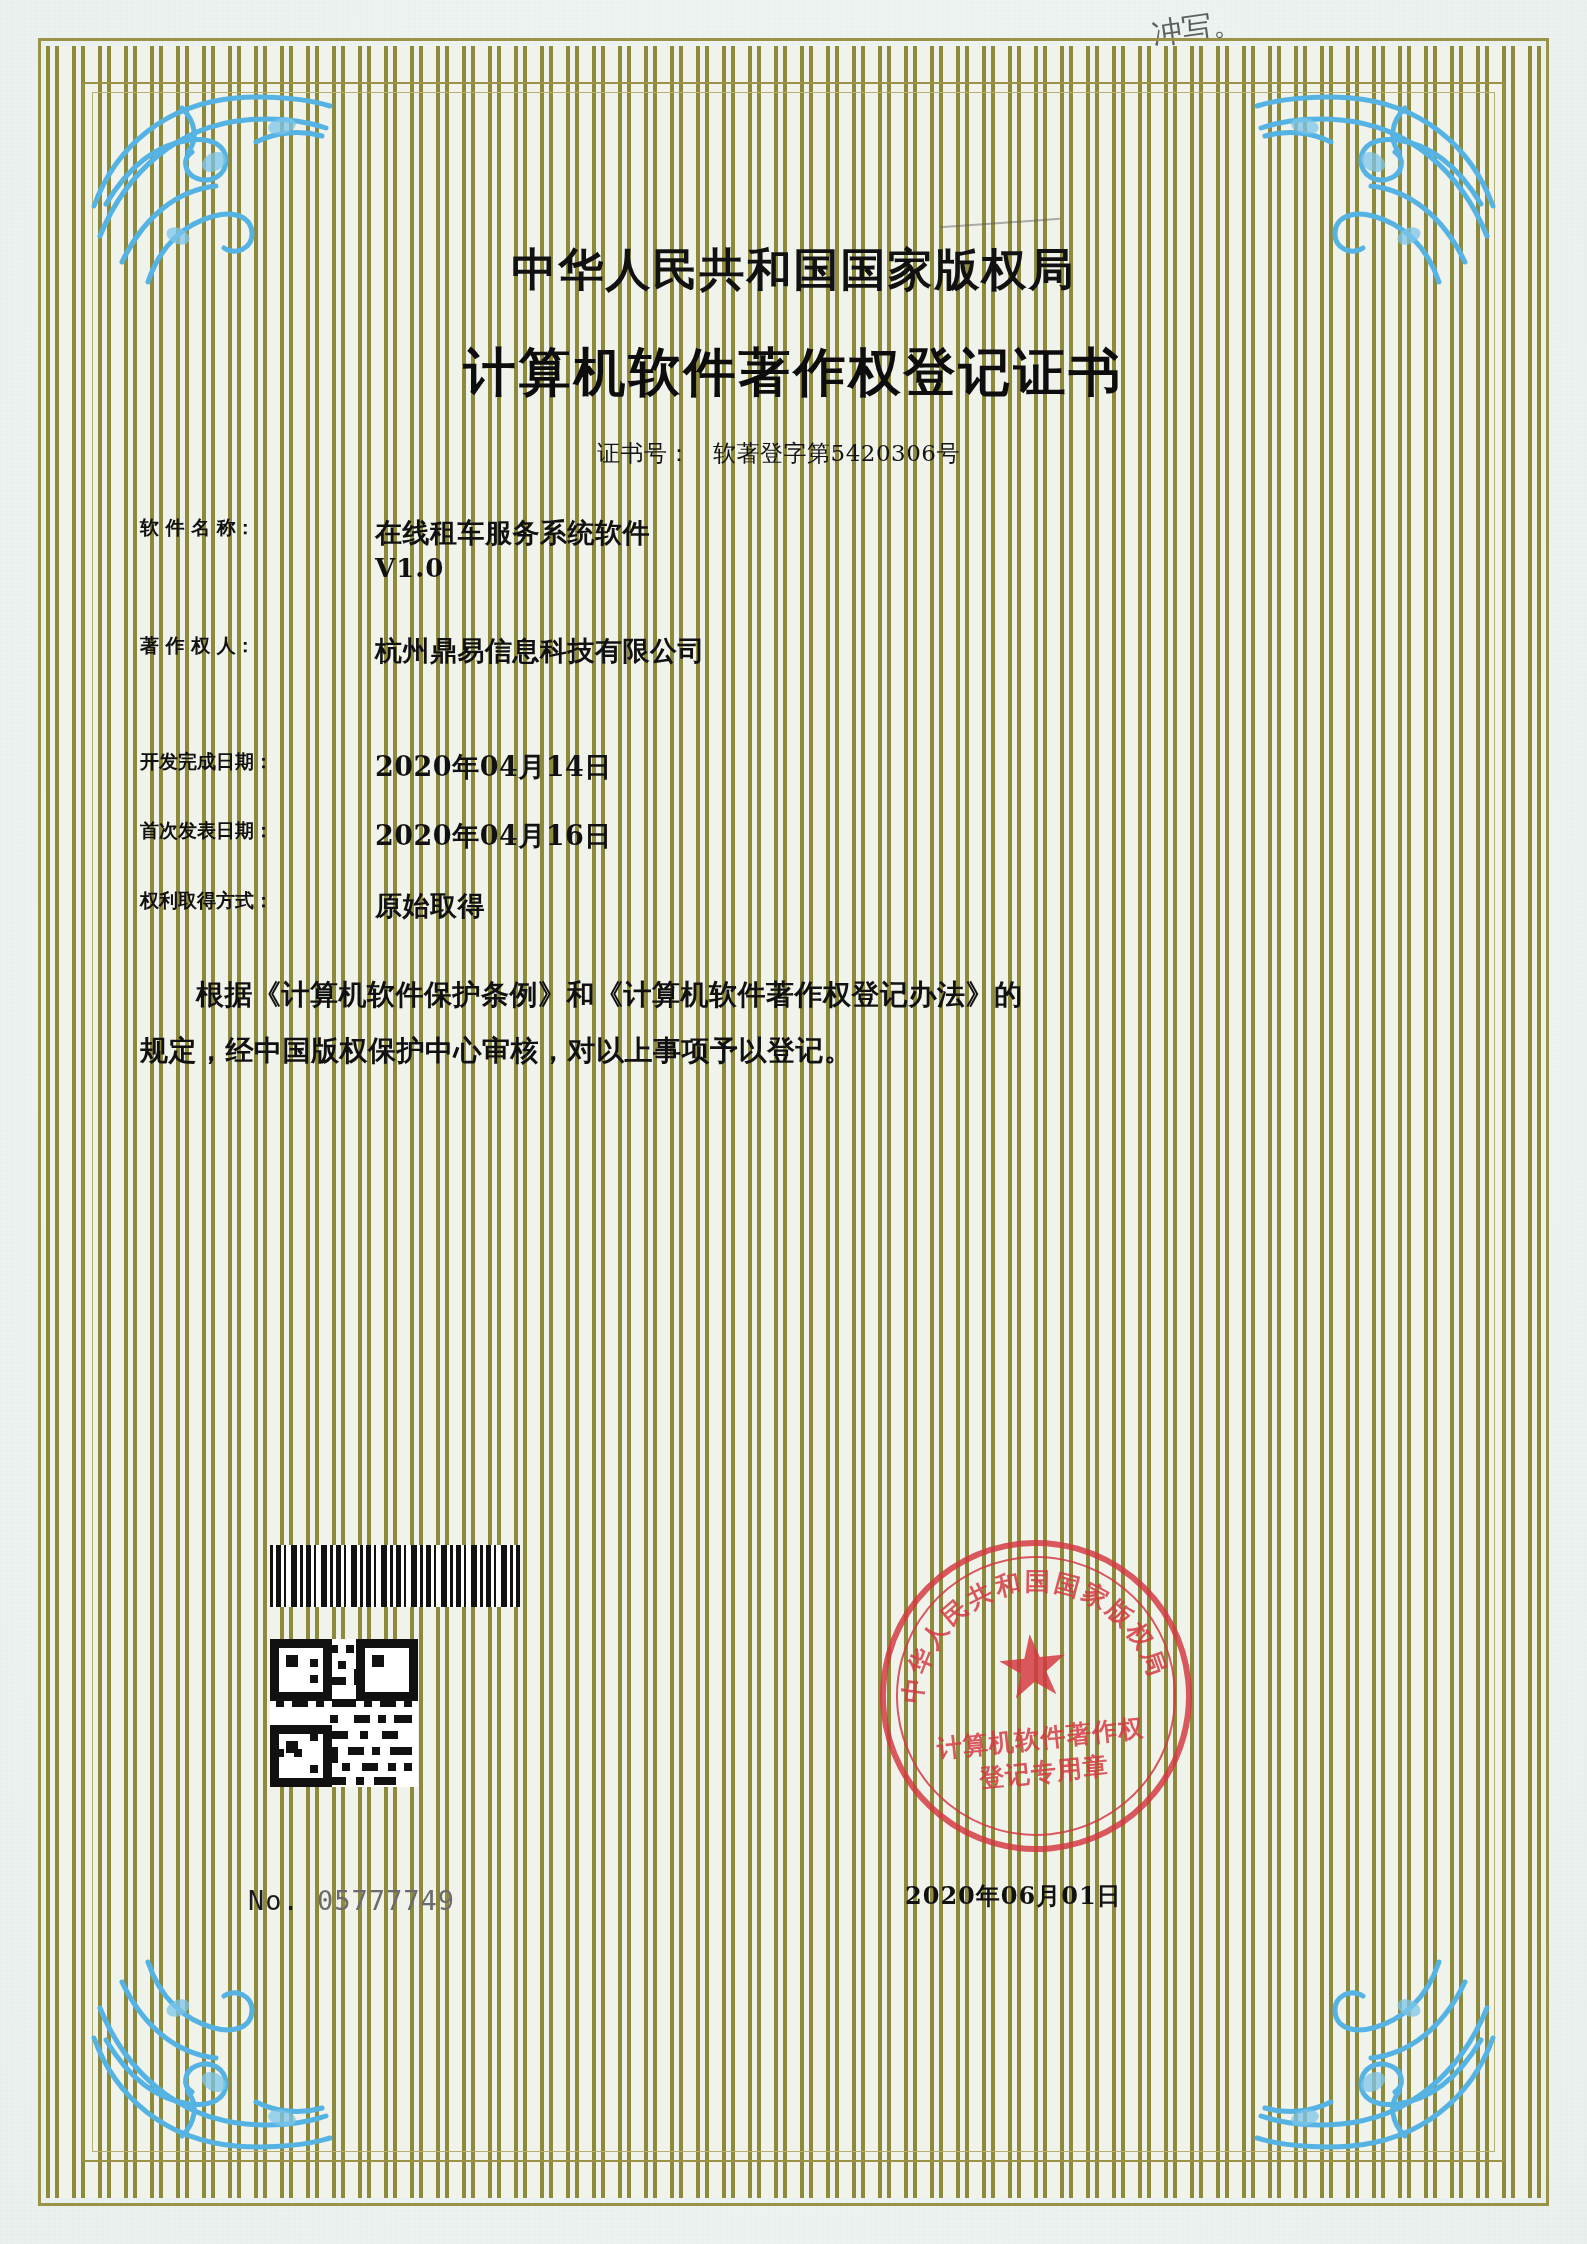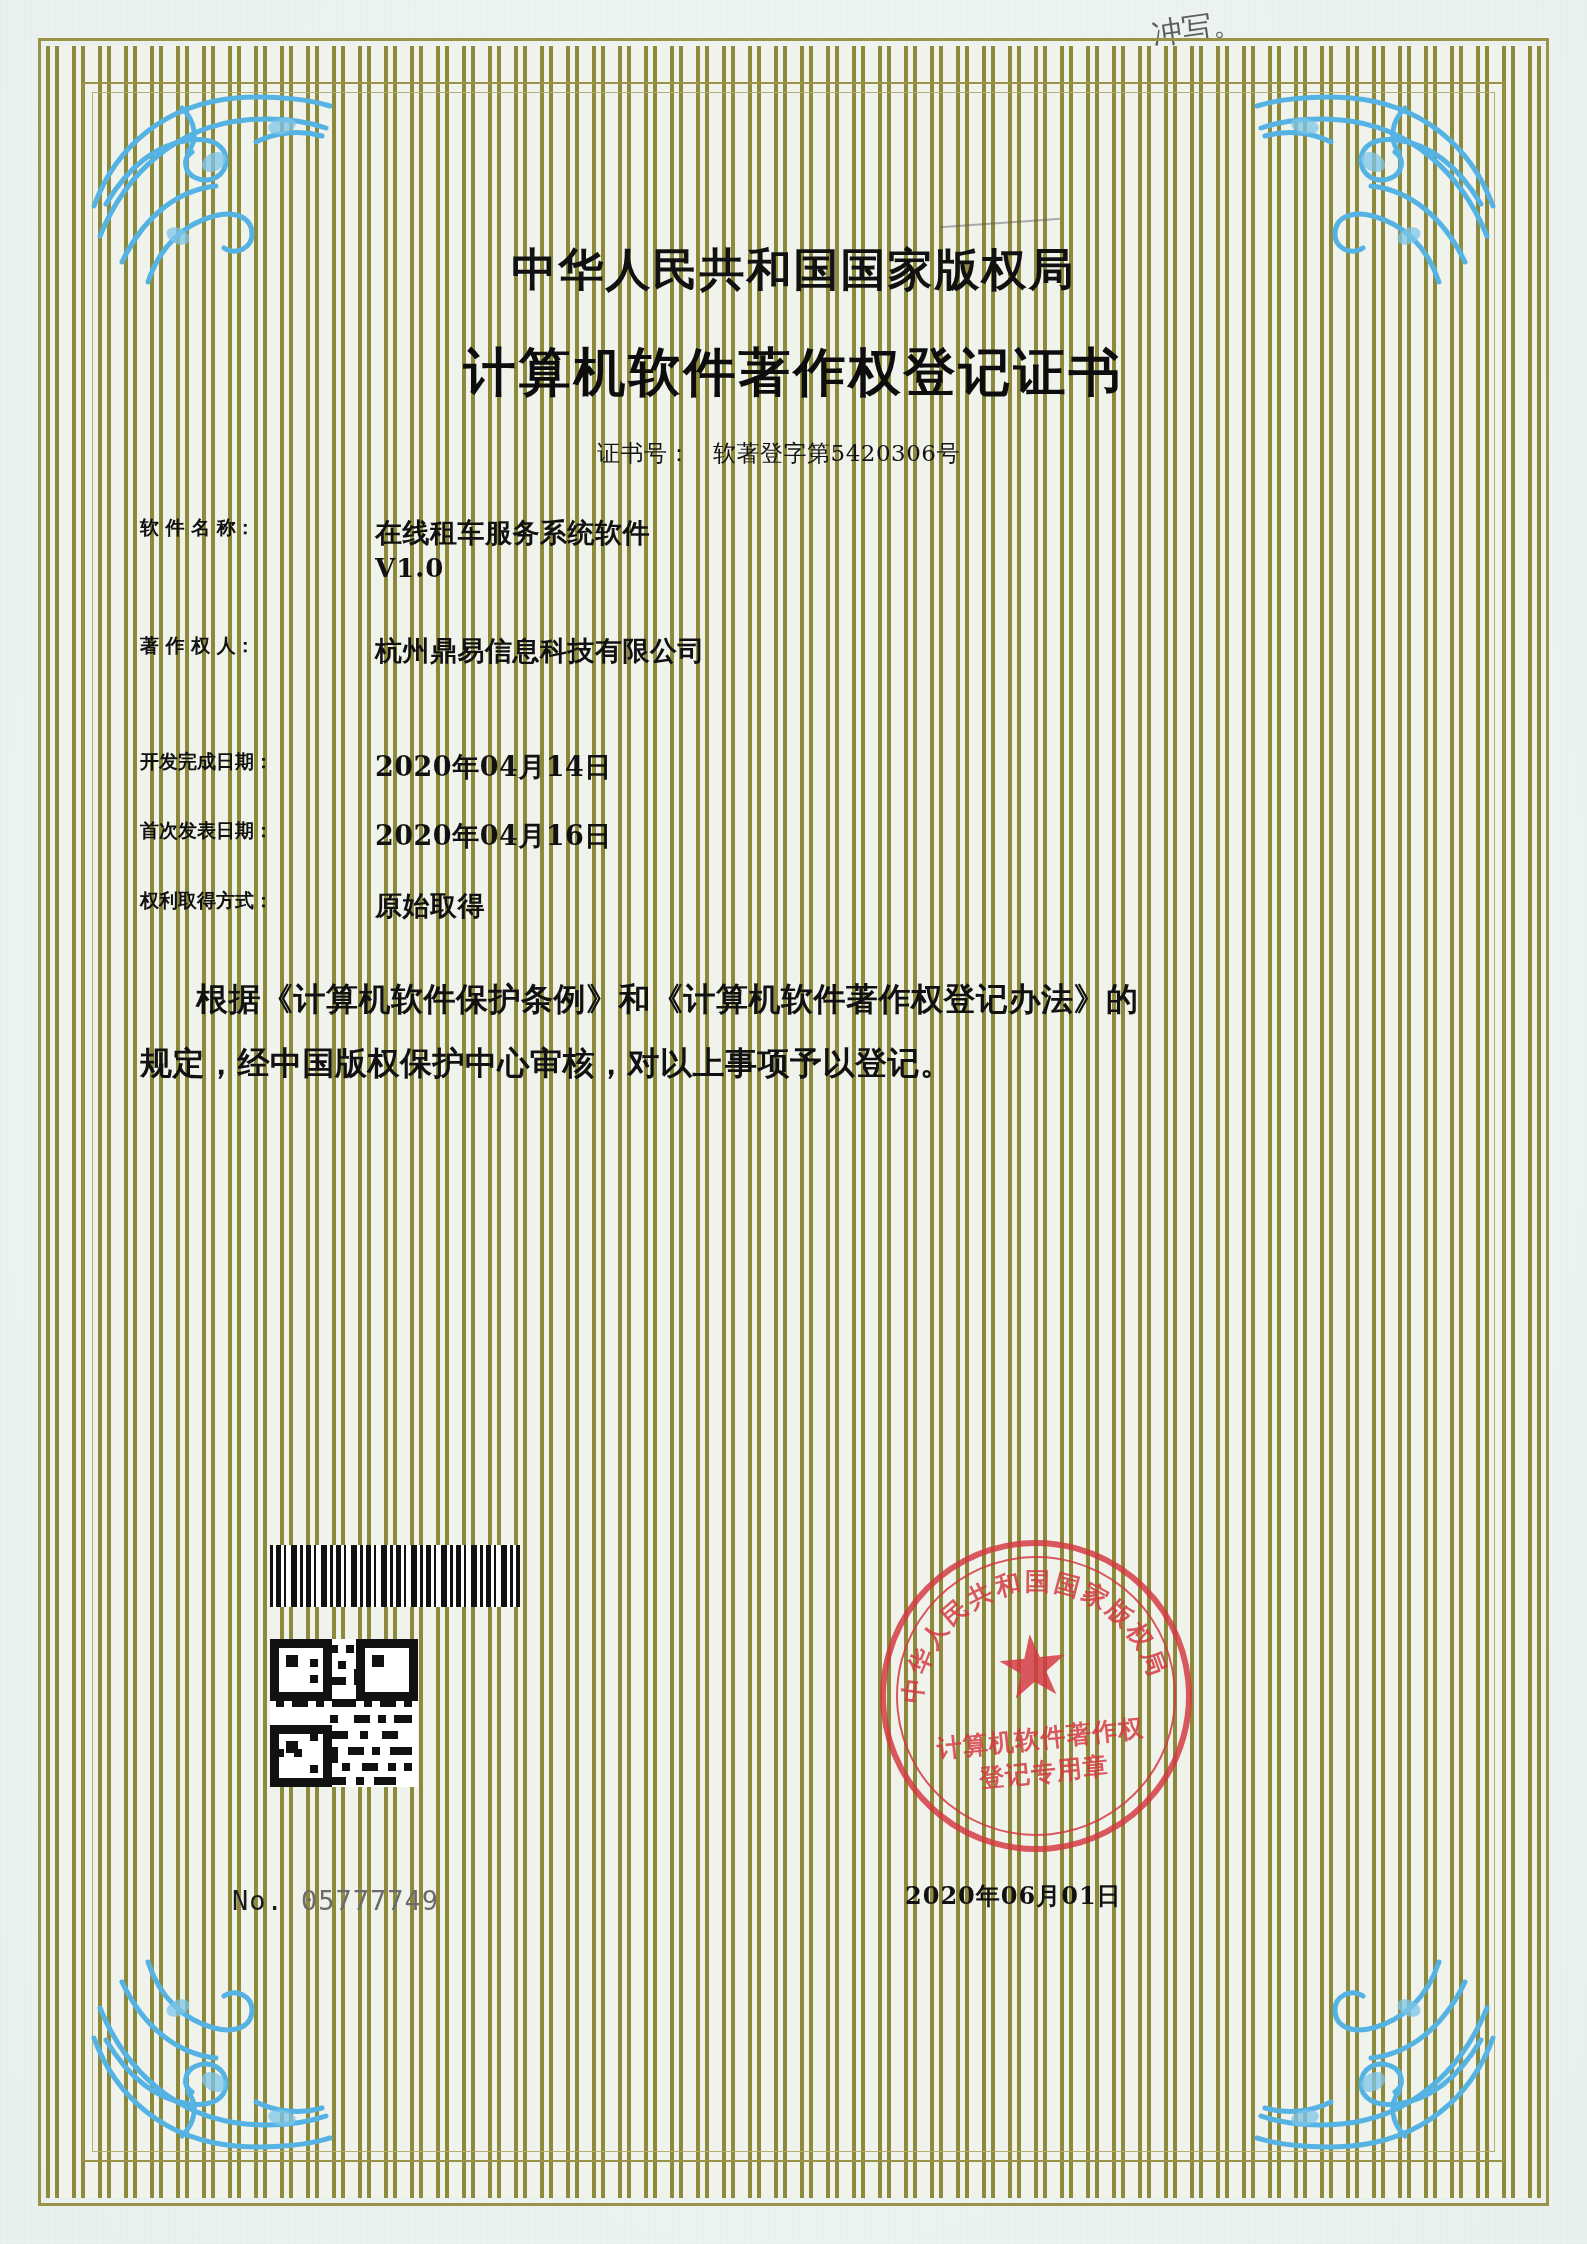--- a/index.html
+++ b/index.html
@@ -155,21 +155,21 @@
     font-family: "DejaVu Serif", serif;
     font-size: 26px;
     letter-spacing: 1px;
   }
   .gap-lg { height: 46px; }
   .gap-md { height: 14px; }
 
   .statement {
     margin-top: 44px;
     font-family: "DejaVu Serif", serif;
-    font-size: 32px;
+    font-size: 28px;
     font-weight: 700;
     color: #111;
     line-height: 2.0;
     letter-spacing: 0.5px;
   }
   .statement .p1 { text-indent: 56px; display: block; }
   .statement .p2 { display: block; }
 
   
   .codes {
@@ -206,21 +206,21 @@
   }
   .qr .finder::after {
     content: "";
     position: absolute;
     left: 7px; top: 7px;
     width: 12px; height: 12px;
     background: #111;
   }
   .serial {
     position: absolute;
-    left: 232px;
+    left: 248px;
     top: 1885px;
     font-family: "DejaVu Sans Mono", monospace;
     font-size: 27px;
     color: #2a2a2a;
     letter-spacing: 1px;
   }
   .serial .no-prefix { color: #1a1a1a; }
   .serial .digits { color: #6b6b6b; }
 
   

